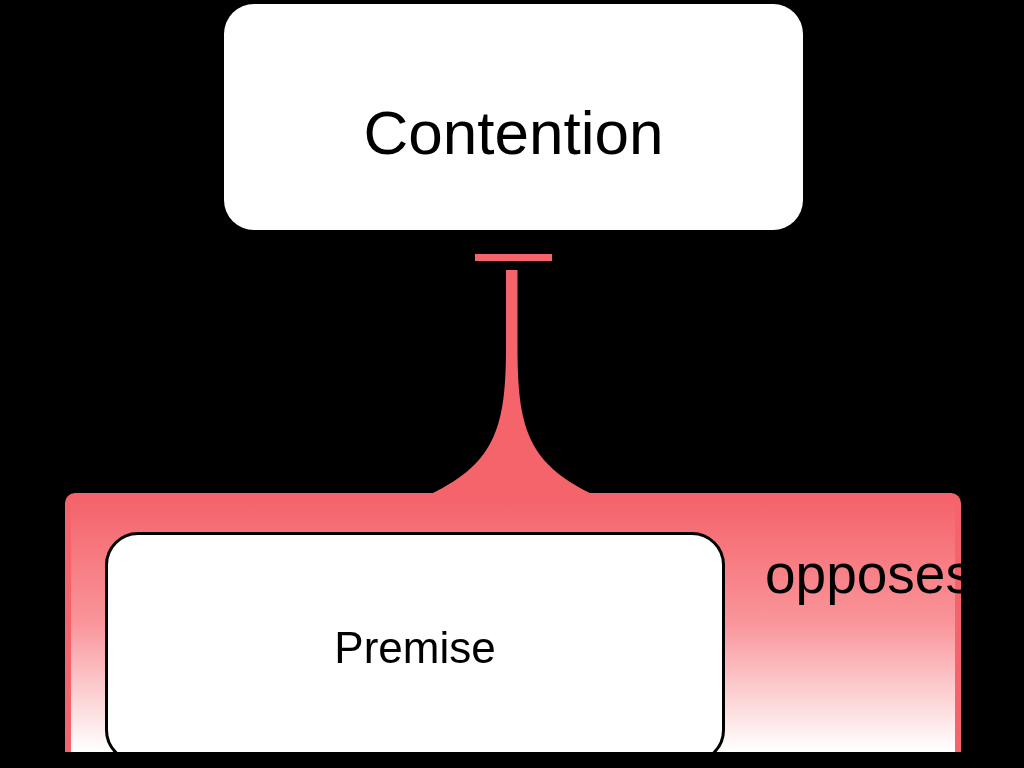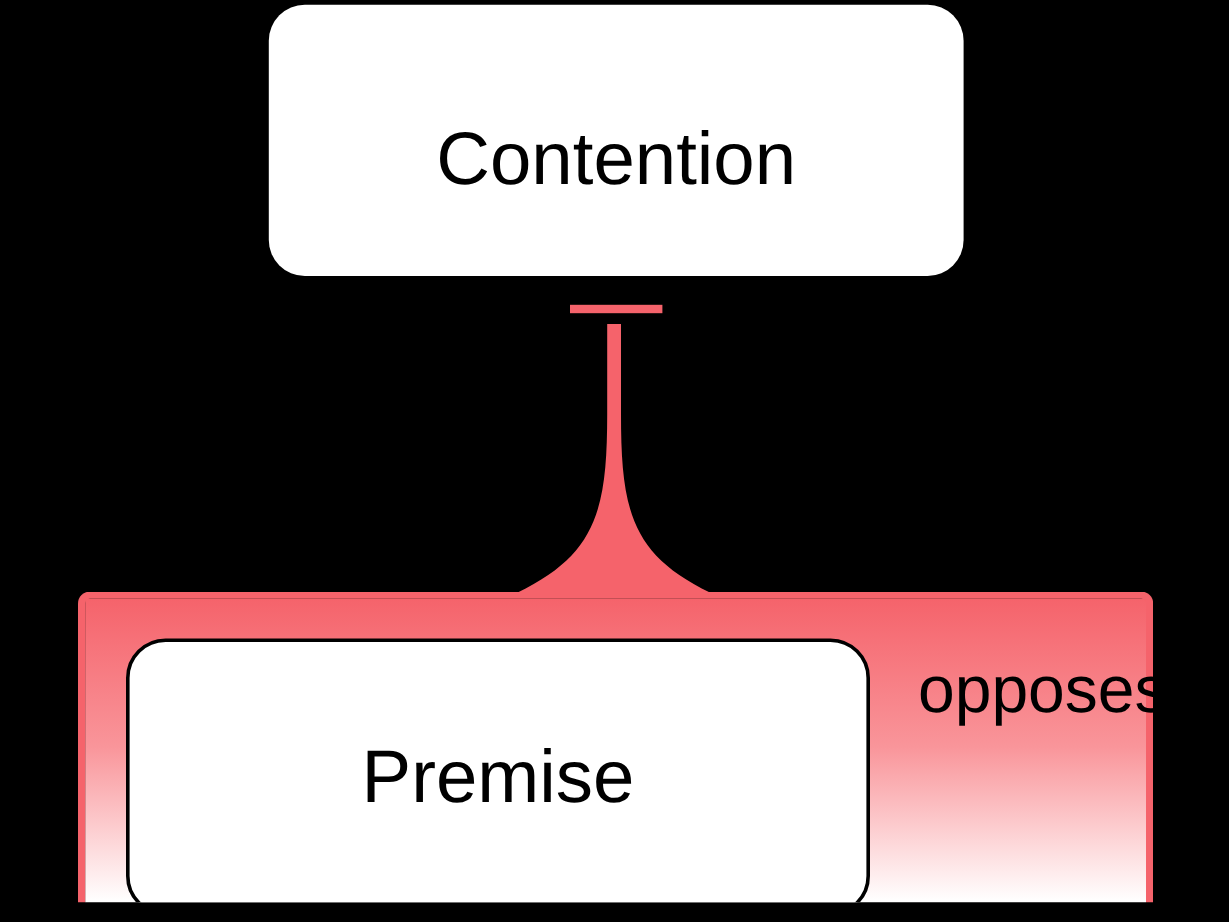--- a/index.html
+++ b/index.html
@@ -53,21 +53,21 @@
     border-radius: 10px 10px 0 0;
     background: linear-gradient(to bottom, #f5636b 0%, #f9959a 45%, #ffffff 92%);
   }
   .premise-node {
     left: 34px;
     top: 33px;
     width: 620px;
     height: 231px;
     border: 3px solid #000000;
     border-radius: 33px;
-    font-size: 62px;
+    font-size: 44px;
   }
   .opposes-label {
     position: absolute;
     left: 694px;
     top: 44px;
     font-size: 55px;
     line-height: 1.15;
     color: #000000;
     white-space: nowrap;
   }

